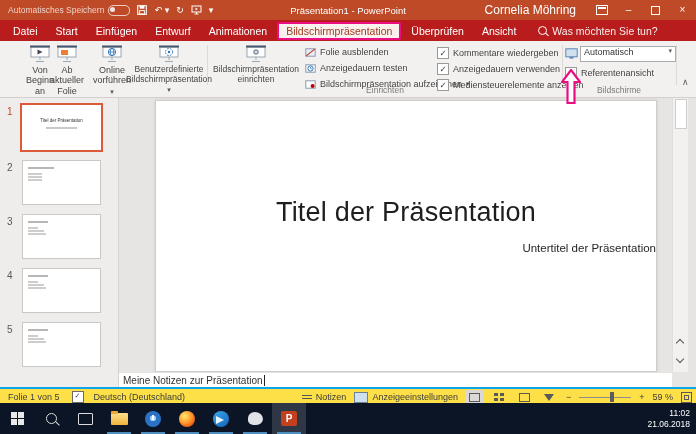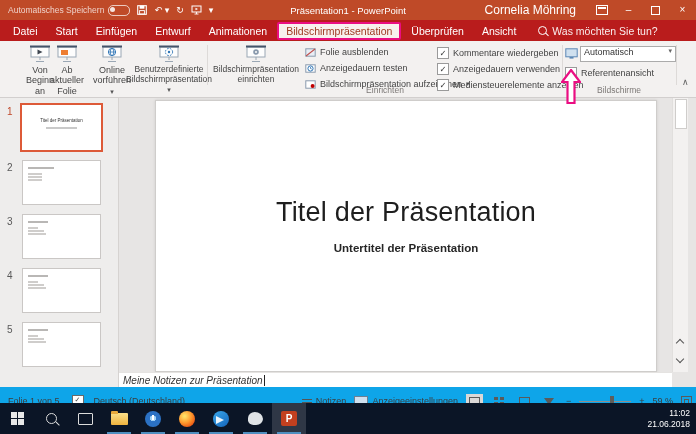--- a/index.html
+++ b/index.html
@@ -58,37 +58,37 @@
   .thumb.selected{left:20px;width:79px;height:45px;border:2px solid #dd5a38;}
   .t-title{position:absolute;left:0;right:0;top:13px;text-align:center;font-size:4.5px;color:#333;white-space:nowrap;overflow:hidden;}
   .t-sub{position:absolute;left:24px;right:24px;top:22px;height:1.5px;background:#c9c9c9;}
   .bar{position:absolute;background:#b9b7b5;height:2px;}
   .bl{position:absolute;background:#cfcdcb;height:1.5px;}
   .canvas{position:absolute;left:119px;top:98px;width:553px;height:274px;background:#e7e5e4;z-index:4;}
   .slide{position:absolute;left:36px;top:2px;width:500px;height:270px;background:#fff;
          border:1px solid #cfcdcb;box-shadow:0 0 3px rgba(0,0,0,.10);}
   .slide-title{position:absolute;left:0;right:0;top:96px;text-align:center;font-size:27px;
                font-weight:400;color:#1e1e1e;letter-spacing:.2px;}
-  .slide-sub{position:absolute;left:0;right:0;top:141px;text-align:center;font-size:11.5px;
-             font-weight:700;color:#262626;}
+  .slide-sub{position:absolute;left:0;right:0;top:141px;text-align:right;font-size:11.5px;
+             font-weight:400;color:#262626;}
   .vscroll{position:absolute;left:672px;top:98px;width:15px;height:274px;background:#f3f1f0;
            border-left:1px solid #e1dfdd;z-index:5;}
   .vthumb{position:absolute;left:2px;top:1px;width:10px;height:28px;background:#fff;border:1px solid #cfcdcb;}
   .navchev{position:absolute;left:3px;width:8px;height:8px;display:block;}
   .navchev::before{content:'';position:absolute;left:1px;top:2px;width:5px;height:5px;
                    border-left:1.4px solid #555;border-bottom:1.4px solid #555;}
   .navchev.up::before{transform:rotate(135deg);}
   .navchev.dn::before{transform:rotate(-45deg);}
   .notesbar{position:absolute;left:119px;top:372px;width:553px;height:15px;background:#fff;
             border-top:1px solid #e5e3e1;display:flex;align-items:center;font-size:10px;color:#333;
-            padding-left:4px;box-sizing:border-box;z-index:6;font-style:italic;}
+            padding-left:4px;box-sizing:border-box;z-index:6;}
   .cursor{display:inline-block;width:1px;height:11px;background:#222;margin-left:1px;}
   
-  .statusbar{position:absolute;left:0;top:387px;width:696px;height:16px;background:#0ea5e9;
-             border-top:6px solid #0ea5e9;display:flex;font-size:9px;
+  .statusbar{position:absolute;left:0;top:387px;width:696px;height:16px;background:#fde047;
+             border-top:2px solid #0ea5e9;display:flex;font-size:9px;
              color:#3c3c3c;z-index:7;}
   .sb-item{display:flex;align-items:center;gap:4px;white-space:nowrap;}
   .sb-right{margin-left:auto;display:flex;align-items:center;gap:8px;padding-right:4px;}
   .viewbtn{width:17px;height:14px;display:flex;align-items:center;justify-content:center;}
   .viewbtn.active{background:#dbd8d7;}
   .vb-ic{width:9px;height:7px;border:1px solid #5a5a5a;position:relative;}
   .vb-ic.grid{border:none;width:10px;height:8px;background:
       linear-gradient(#5a5a5a,#5a5a5a) 0 0/4px 3px no-repeat,
       linear-gradient(#5a5a5a,#5a5a5a) 6px 0/4px 3px no-repeat,
       linear-gradient(#5a5a5a,#5a5a5a) 0 5px/4px 3px no-repeat,

